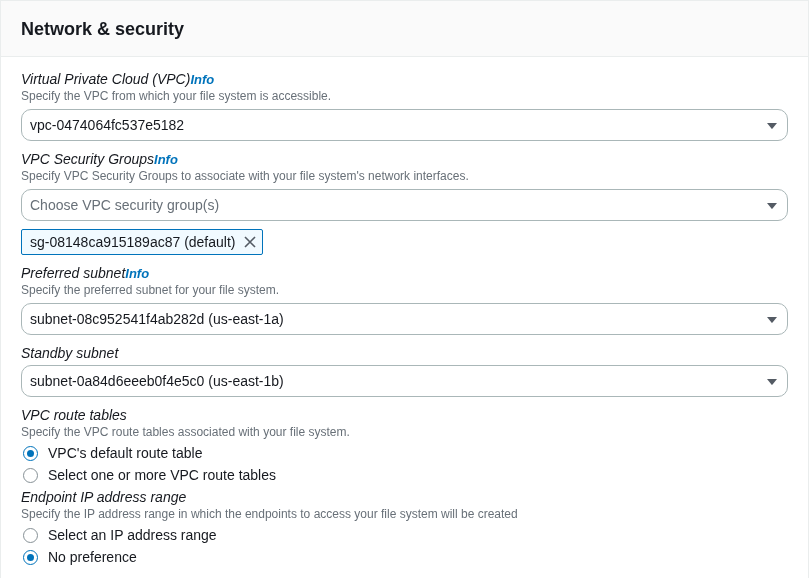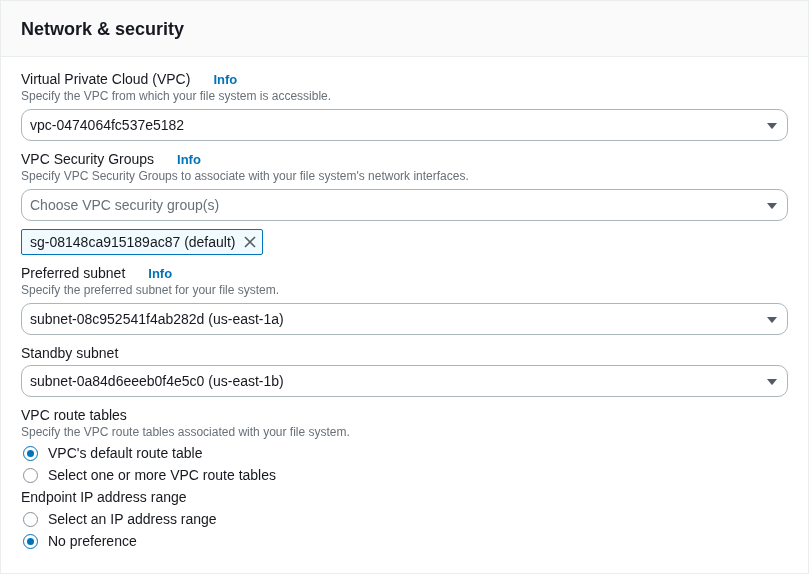--- a/index.html
+++ b/index.html
@@ -26,22 +26,23 @@
     font-weight: 700;
     color: #16191f;
   }
   .panel-body {
     padding: 14px 20px 18px 20px;
   }
   .field { margin-bottom: 2px; }
   .label-row {
     display: flex;
     align-items: baseline;
-    gap: 23px;
+    gap: 0;
     margin-top: 10px;
+    font-style: italic;
   }
   .label-row.first { margin-top: 0; }
   .label {
     font-size: 14px;
     color: #16191f;
   }
   .info-link {
     font-size: 13px;
     color: #0073bb;
     font-weight: 700;
@@ -215,20 +216,21 @@
           <span class="radio"></span>
           <span class="radio-label">Select one or more VPC route tables</span>
         </div>
       </div>
     </div>
 
     <div class="field">
       <div class="label-row" style="margin-top:4px;text-align:center;">
         <span class="label">Endpoint IP address range</span>
       </div>
+      <div class="hint">Specify the IP address range in which the endpoints to access your file system will be created</div>
       <div class="radio-group">
         <div class="radio-row">
           <span class="radio"></span>
           <span class="radio-label">Select an IP address range</span>
         </div>
         <div class="radio-row">
           <span class="radio selected"></span>
           <span class="radio-label">No preference</span>
         </div>
       </div>

